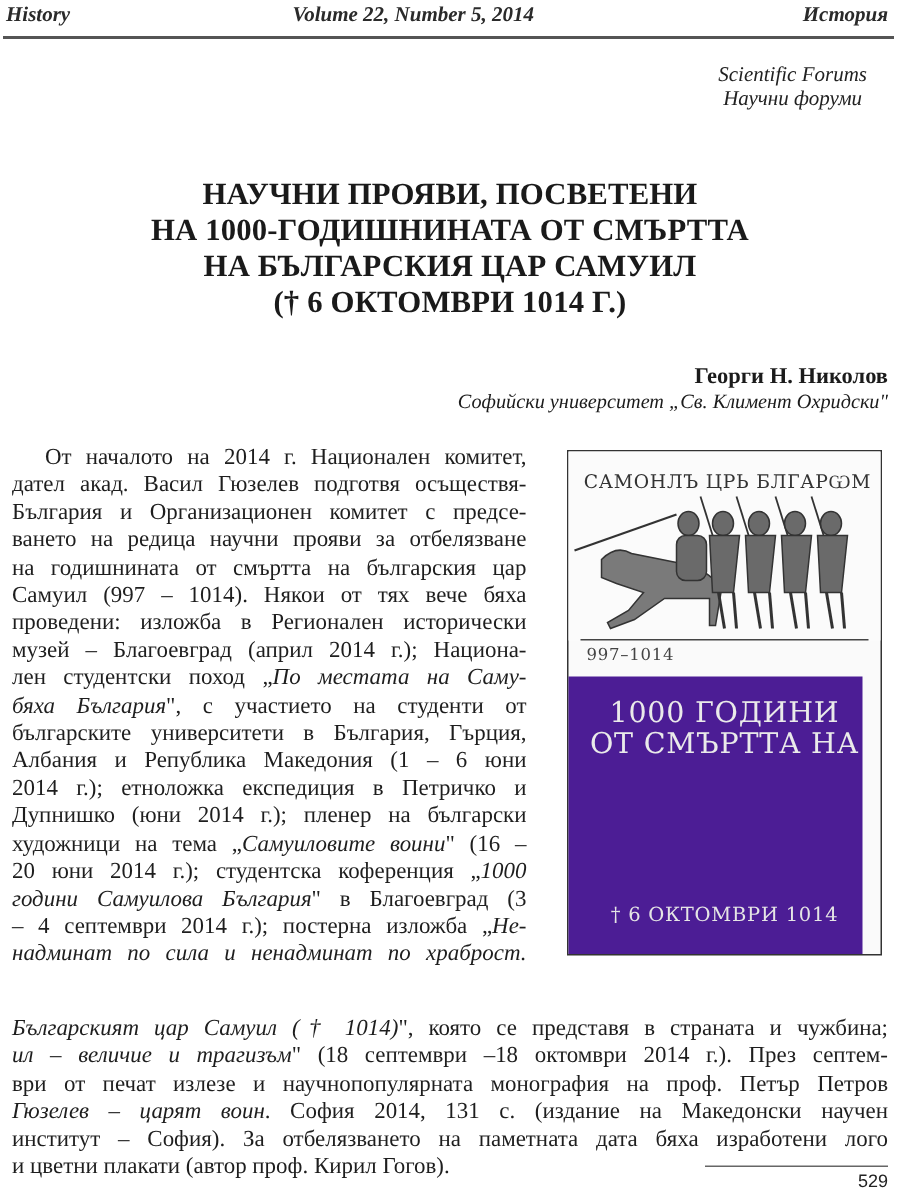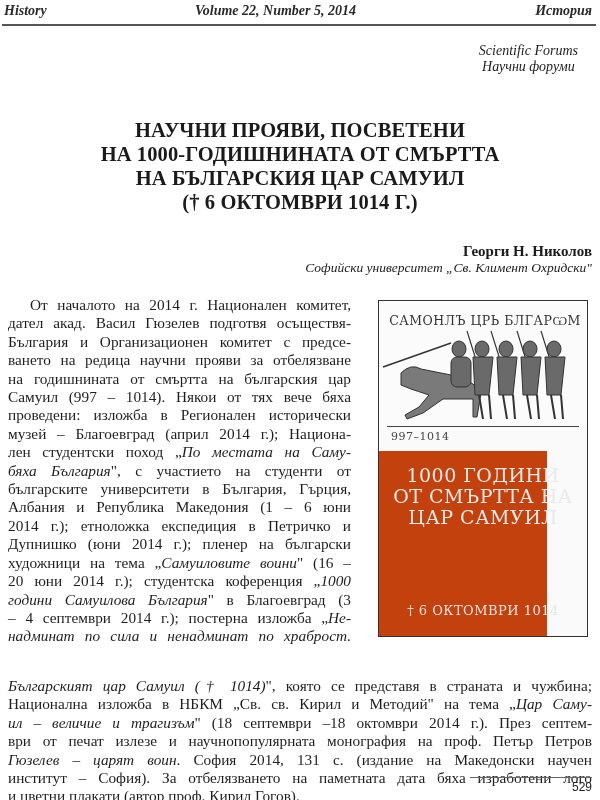--- a/index.html
+++ b/index.html
@@ -51,21 +51,21 @@
   .poster-top { position: absolute; top: 0; left: 0; width: 208px; height: 126px; background: #fbfbfb; }
   .poster-inscription {
     position: absolute; top: 12px; left: 8px; width: 196px; text-align: center;
     font-family: "DejaVu Serif", serif; font-size: 12.5px; letter-spacing: 0.5px; color: #333;
   }
   .poster-dates {
     position: absolute; top: 129px; left: 12px; font-family: "DejaVu Serif", serif; font-size: 11px; color: #444; letter-spacing: 0.5px;
   }
   .poster-rule { position: absolute; top: 125px; left: 8px; width: 192px; height: 1px; background: #444; }
   .poster-dark {
-    position: absolute; top: 150px; left: 0; width: 168px; height: 185px; background: #c2410c;
+    position: absolute; top: 150px; left: 0; width: 196px; height: 185px; background: #4c1d95;
   }
   .poster-headline {
     position: absolute; top: 14px; left: 8px; width: 192px; text-align: center;
     font-family: "DejaVu Serif", serif; color: #eaeaea; font-size: 19px; line-height: 21px; letter-spacing: 0.5px;
   }
   .poster-date {
     position: absolute; bottom: 18px; left: 8px; width: 192px; text-align: center;
     font-family: "DejaVu Serif", serif; color: #e5e5e5; font-size: 13px; letter-spacing: 0.5px;
   }
   .page-rule { position: absolute; top: 777px; left: 470px; width: 122px; height: 1px; background: #666; }
@@ -116,21 +116,20 @@
     <span class="line"><span>2014 г.); етноложка експедиция в Петричко и</span></span>
     <span class="line"><span>Дупнишко (юни 2014 г.); пленер на български</span></span>
     <span class="line"><span>художници на тема „</span><i>Самуиловите воини</i><span>" (16 –</span></span>
     <span class="line"><span>20 юни 2014 г.); студентска коференция „</span><i>1000</i></span>
     <span class="line"><i>години Самуилова България</i><span>" в Благоевград (3</span></span>
     <span class="line"><span>– 4 септември 2014 г.); постерна изложба „</span><i>Не-</i></span>
     <span class="line"><i>надминат по сила и ненадминат по храброст.</i></span>
   </div>
 <div class="body-wide" id="body-wide">
     <span class="line"><i>Българският цар Самуил († 1014)</i><span>", която се представя в страната и чужбина;</span></span>
-    <span class="line"><span>Национална изложба в НБКМ „Св. св. Кирил и Методий" на тема „</span><i>Цар Саму-</i></span>
     <span class="line"><i>ил – величие и трагизъм</i><span>" (18 септември –18 октомври 2014 г.). През септем-</span></span>
     <span class="line"><span>ври от печат излезе и научнопопулярната монография на проф. Петър Петров</span></span>
     <span class="line"><i>Гюзелев – царят воин</i><span>. София 2014, 131 с. (издание на Македонски научен</span></span>
     <span class="line"><span>институт – София). За отбелязването на паметната дата бяха изработени лого</span></span>
     <span class="line last"><span>и цветни плакати (автор проф. Кирил Гогов).</span></span>
   </div>
 
 <div class="poster">
   <div class="poster-top">
     <div class="poster-inscription">САМОНЛЪ ЦРЬ БЛГАРѠМ</div>
@@ -169,20 +168,19 @@
           <line x1="182" y1="94" x2="184" y2="118"></line>
       </g>
     </svg>
     <div class="poster-rule"></div>
     <div class="poster-dates">997–1014</div>
   </div>
   <div class="poster-dark">
     <div class="poster-headline">
       <div>1000 ГОДИНИ</div>
       <div>ОТ СМЪРТТА НА</div>
-      <div>ЦАР САМУИЛ</div>
     </div>
     <div class="poster-date">† 6 ОКТОМВРИ 1014</div>
   </div>
 </div>
 
 <div class="page-rule"></div>
 <div class="page-number">529</div>
 
 </body></html>

